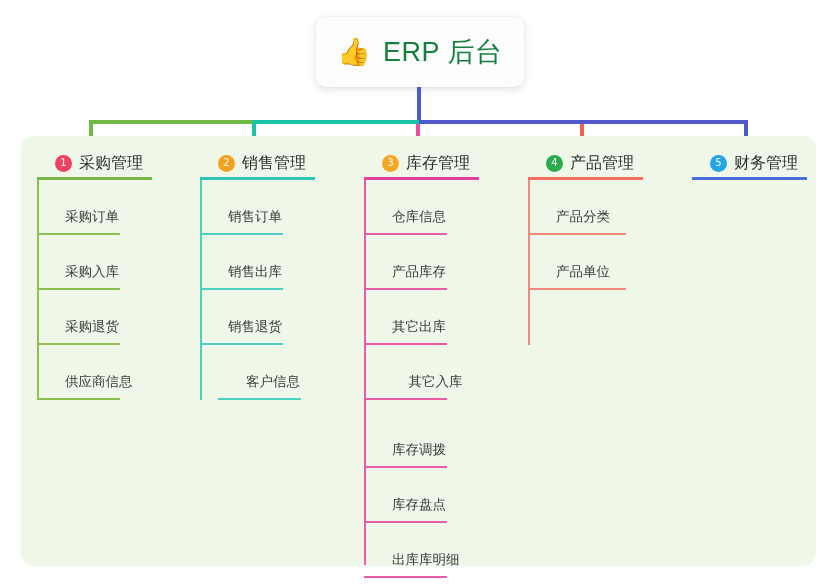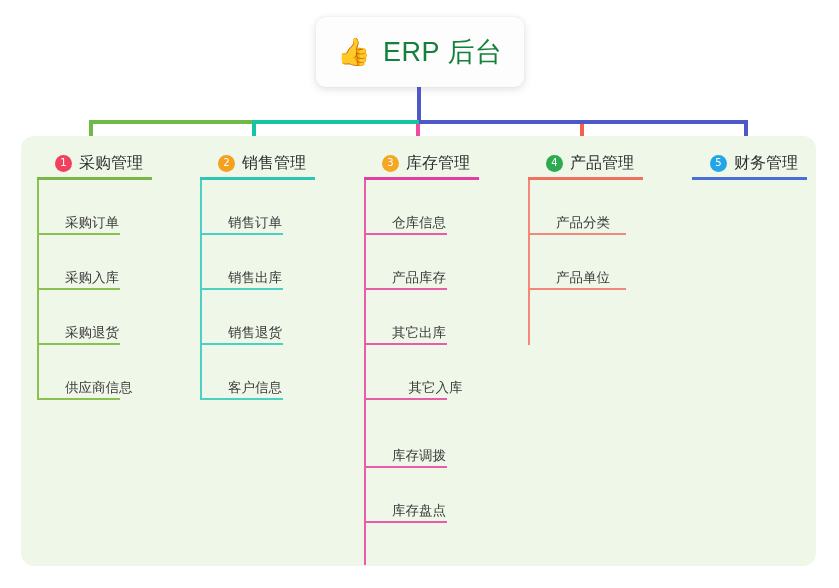--- a/index.html
+++ b/index.html
@@ -41,21 +41,21 @@
     display:flex;align-items:center;justify-content:center;
     color:#fff;font-size:10px;line-height:1;flex:0 0 auto;
     font-family:"DejaVu Sans",sans-serif;
   }
   .head-label{font-size:16px;color:#2f2f2f;white-space:nowrap;}
   .head-rule{position:absolute;left:0;bottom:0;height:3px;}
 
   .col-body{position:relative;}
   .vline{position:absolute;left:0;top:0;width:2px;}
   .item{position:relative;display:flex;align-items:flex-end;}
-  .item-label{font-size:13.5px;color:#3a3a3a;white-space:nowrap;padding-left:28px;padding-bottom:3px;}
+  .item-label{font-size:13.5px;color:#3a3a3a;white-space:nowrap;padding-left:28px;padding-bottom:9px;}
   .item-rule{position:absolute;left:0;bottom:0;height:2px;}
 </style>
 </head>
 <body>
 
 <div id="root">
 
   <div class="title-card">
     <span class="title-emoji">👍</span>
     <span class="title-text">ERP 后台</span>
@@ -115,21 +115,21 @@
             <span class="item-rule" style="width: 83px; background: rgb(77, 207, 194);"></span>
           </div>
           <div class="item" style="height: 55px;">
             <span class="item-label">销售出库</span>
             <span class="item-rule" style="width: 83px; background: rgb(77, 207, 194);"></span>
           </div>
           <div class="item" style="height: 55px;">
             <span class="item-label">销售退货</span>
             <span class="item-rule" style="width: 83px; background: rgb(77, 207, 194);"></span>
           </div>
-          <div class="item" style="height: 55px;">
+          <div class="item" style="height: 55px; margin-left: 18px;">
             <span class="item-label">客户信息</span>
             <span class="item-rule" style="width: 83px; background: rgb(77, 207, 194);"></span>
           </div>
         </div>
       </div>
       <div class="col" style="left: 364px; top: 146px; width: 115px;">
         <div class="col-head">
           <span class="badge" style="background: rgb(245, 166, 35);">3</span>
           <span class="head-label">库存管理</span>
           <span class="head-rule" style="width: 115px; background: rgb(224, 64, 160);"></span>
@@ -153,20 +153,24 @@
             <span class="item-rule" style="width: 83px; background: rgb(234, 91, 169);"></span>
           </div>
           <div class="item" style="height: 55px; margin-top: 13px;">
             <span class="item-label">库存调拨</span>
             <span class="item-rule" style="width: 83px; background: rgb(234, 91, 169);"></span>
           </div>
           <div class="item" style="height: 55px;">
             <span class="item-label">库存盘点</span>
             <span class="item-rule" style="width: 83px; background: rgb(234, 91, 169);"></span>
           </div>
+          <div class="item" style="height: 55px;">
+            <span class="item-label">出库库明细</span>
+            <span class="item-rule" style="width: 83px; background: rgb(234, 91, 169);"></span>
+          </div>
         </div>
       </div>
       <div class="col" style="left: 528px; top: 146px; width: 115px;">
         <div class="col-head">
           <span class="badge" style="background: rgb(43, 171, 78);">4</span>
           <span class="head-label">产品管理</span>
           <span class="head-rule" style="width: 115px; background: rgb(242, 112, 94);"></span>
         </div>
         <div class="col-body" style="height: 165px;">
           <div class="vline" style="height: 165px; background: rgb(242, 135, 122);"></div>

